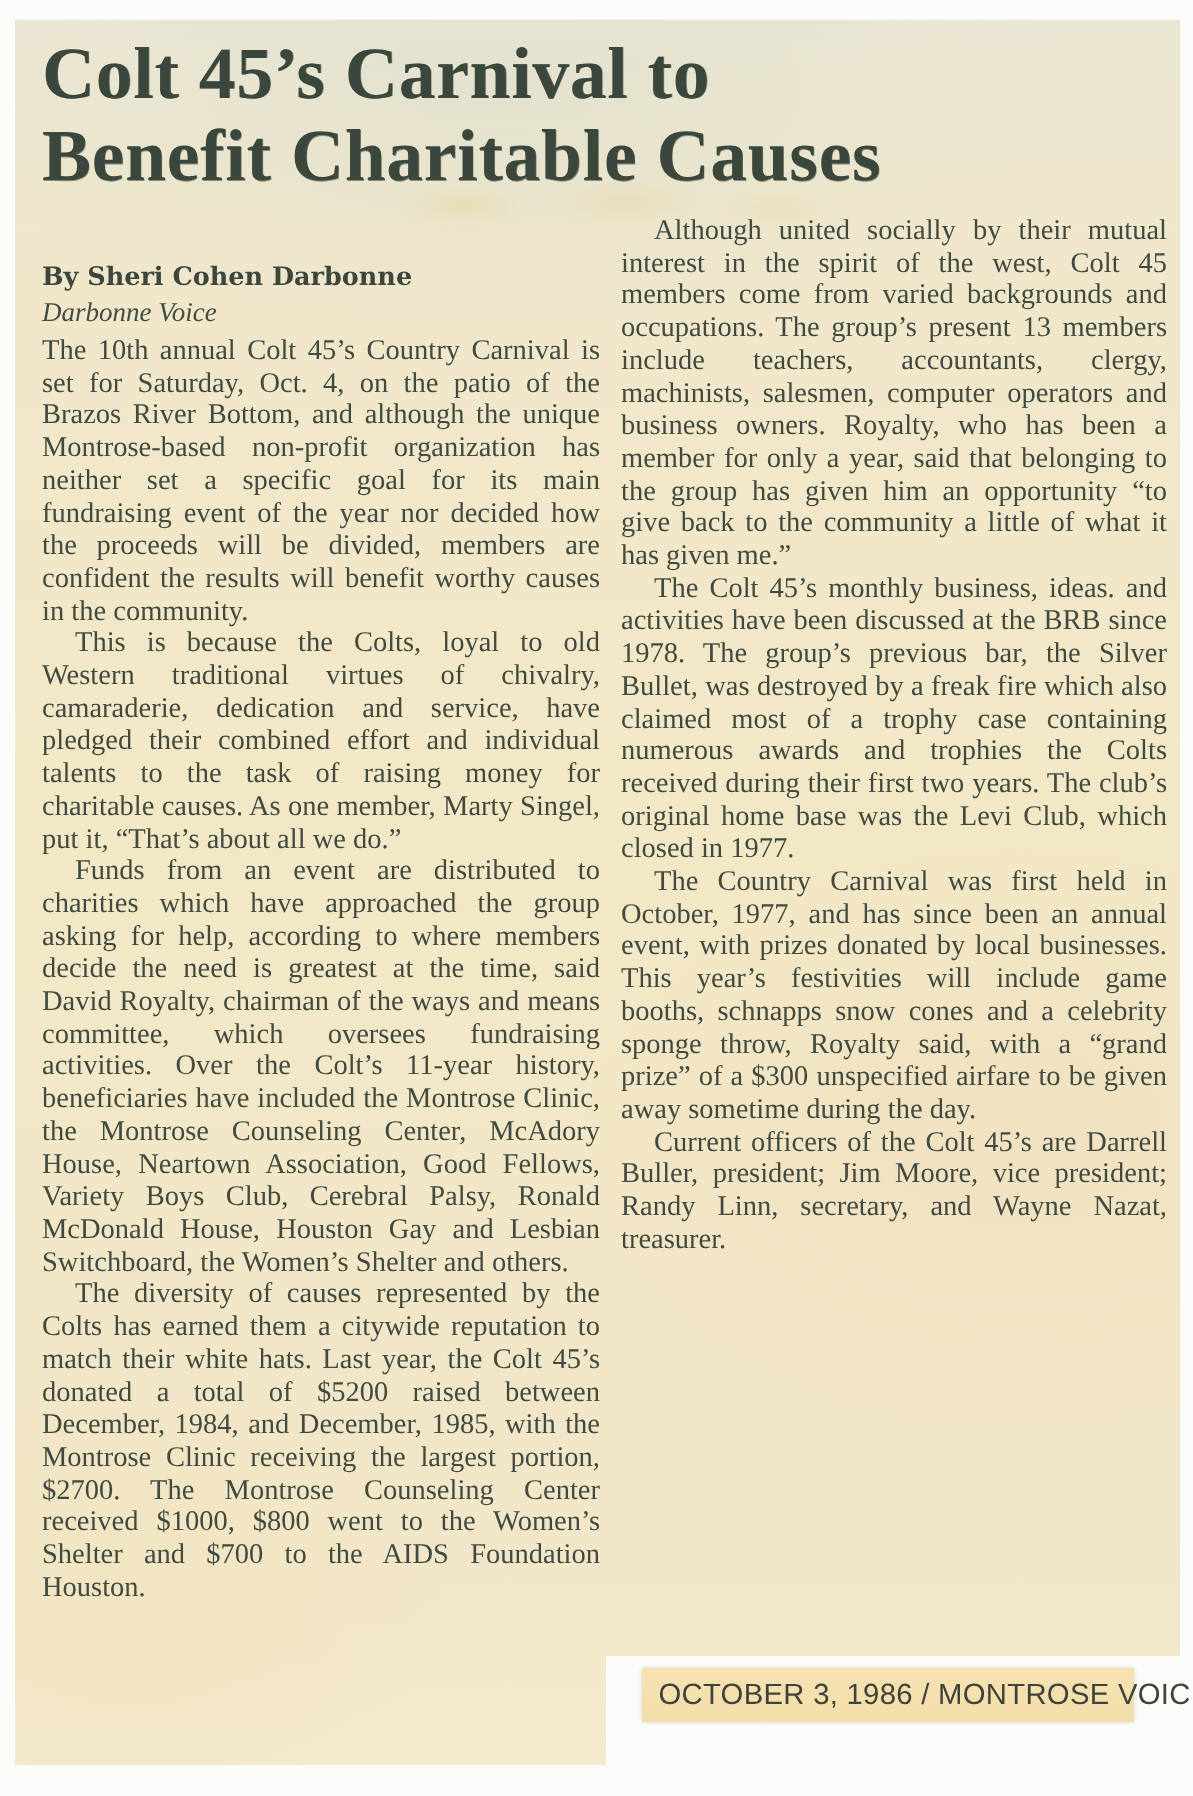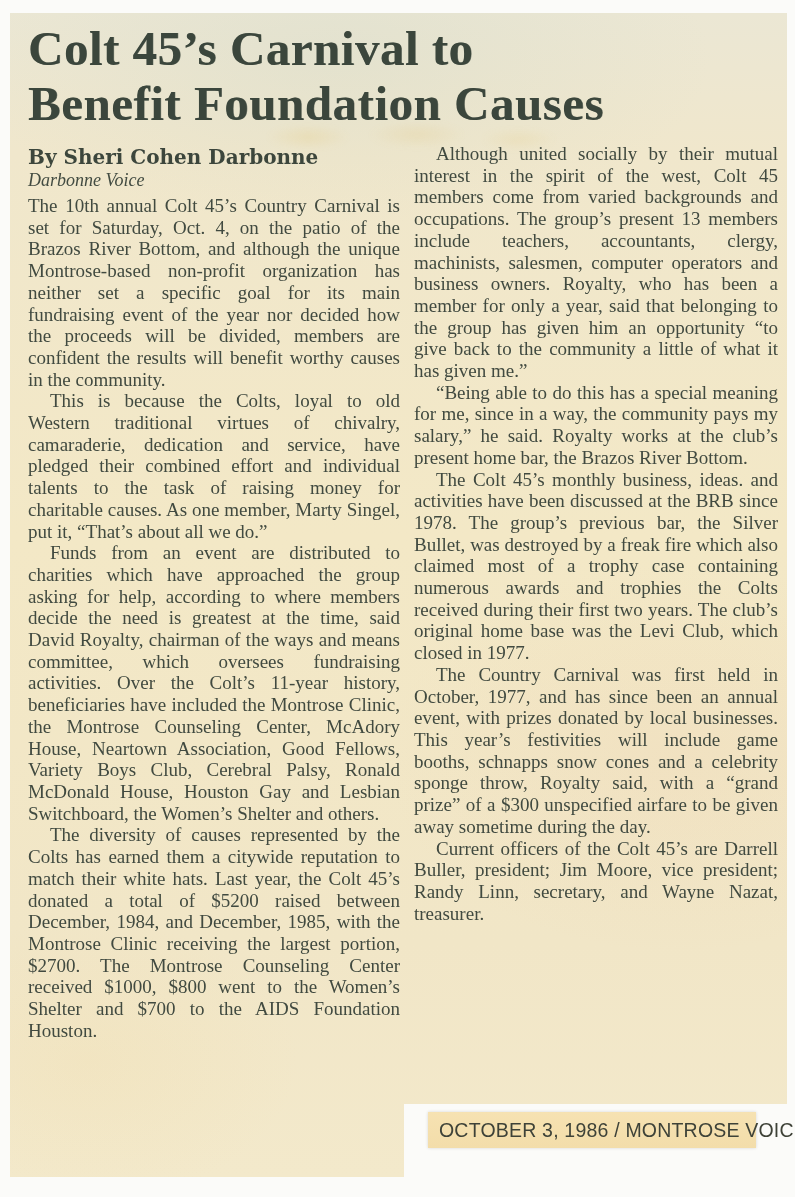--- a/index.html
+++ b/index.html
@@ -55,24 +55,25 @@
     color: #414a40;
     font-size: 19px;
     line-height: 21.7px;
     text-align: justify;
   }
   .col-left  { left: 18px;  top: 132px; width: 372px; }
   .col-right { left: 404px; top: 130px; width: 364px; }
   .byline {
     font-family: "DejaVu Serif", serif;
     font-weight: bold;
-    font-size: 20px;
+    font-size: 17px;
     line-height: 24px;
     color: #3c463c;
     text-align: left;
+    margin-top: 28px;
   }
   .outlet {
     font-style: italic;
     font-size: 18px;
     line-height: 23px;
     color: #434c42;
     text-align: left;
     margin-bottom: 3px;
   }
   .para { text-indent: 0; }
@@ -96,36 +97,35 @@
     white-space: nowrap;
   }
 </style>
 </head>
 <body>
 
 <div class="page">
 
   <div class="clipping">
 
-    <h1 class="headline"><span>Colt 45’s Carnival to</span><br><span>Benefit Foundation Causes</span></h1>
+    <h1 class="headline"><span>Colt 45’s Carnival to</span><br><span>Benefit Charitable Causes</span></h1>
 
     <div class="bleed-ghost"></div>
 
     <div class="column col-left">
       <div class="byline">By Sheri Cohen Darbonne</div>
       <div class="outlet">Darbonne Voice</div>
       <p class="para">The 10th annual Colt 45’s Country Carnival is set for Saturday, Oct. 4, on the patio of the Brazos River Bottom, and although the unique Montrose-based non-profit organization has neither set a specific goal for its main fundraising event of the year nor decided how the proceeds will be divided, members are confident the results will benefit worthy causes in the community.</p>
       <p class="para indent">This is because the Colts, loyal to old Western traditional virtues of chivalry, camaraderie, dedication and service, have pledged their combined effort and individual talents to the task of raising money for charitable causes. As one member, Marty Singel, put it, “That’s about all we do.”</p>
       <p class="para indent">Funds from an event are distributed to charities which have approached the group asking for help, according to where members decide the need is greatest at the time, said David Royalty, chairman of the ways and means committee, which oversees fundraising activities. Over the Colt’s 11-year history, beneficiaries have included the Montrose Clinic, the Montrose Counseling Center, McAdory House, Neartown Association, Good Fellows, Variety Boys Club, Cerebral Palsy, Ronald McDonald House, Houston Gay and Lesbian Switchboard, the Women’s Shelter and others.</p>
       <p class="para indent">The diversity of causes represented by the Colts has earned them a citywide reputation to match their white hats. Last year, the Colt 45’s donated a total of $5200 raised between December, 1984, and December, 1985, with the Montrose Clinic receiving the largest portion, $2700. The Montrose Counseling Center received $1000, $800 went to the Women’s Shelter and $700 to the AIDS Foundation Houston.</p>
     </div>
 
     <div class="column col-right">
       <p class="para indent">Although united socially by their mutual interest in the spirit of the west, Colt 45 members come from varied backgrounds and occupations. The group’s present 13 members include teachers, accountants, clergy, machinists, salesmen, computer operators and business owners. Royalty, who has been a member for only a year, said that belonging to the group has given him an opportunity “to give back to the community a little of what it has given me.”</p>
-      <p class="para indent">“Being able to do this has a special meaning for me, since in a way, the community pays my salary,” he said. Royalty works at the club’s present home bar, the Brazos River Bottom.</p>
       <p class="para indent">The Colt 45’s monthly business, ideas. and activities have been discussed at the BRB since 1978. The group’s previous bar, the Silver Bullet, was destroyed by a freak fire which also claimed most of a trophy case containing numerous awards and trophies the Colts received during their first two years. The club’s original home base was the Levi Club, which closed in 1977.</p>
       <p class="para indent">The Country Carnival was first held in October, 1977, and has since been an annual event, with prizes donated by local businesses. This year’s festivities will include game booths, schnapps snow cones and a celebrity sponge throw, Royalty said, with a “grand prize” of a $300 unspecified airfare to be given away sometime during the day.</p>
       <p class="para indent">Current officers of the Colt 45’s are Darrell Buller, president; Jim Moore, vice president; Randy Linn, secretary, and Wayne Nazat, treasurer.</p>
     </div>
 
   </div>
 
   <div class="footer-strip">
     <span>OCTOBER 3, 1986 / MONTROSE VOICE</span>
   </div>

